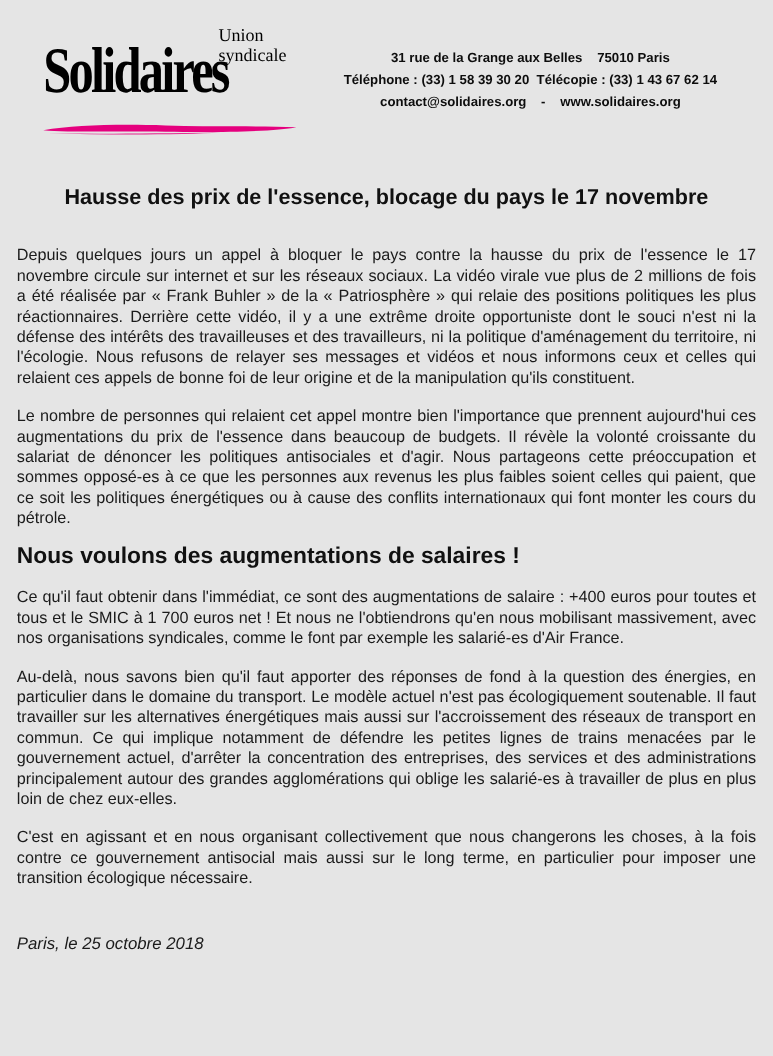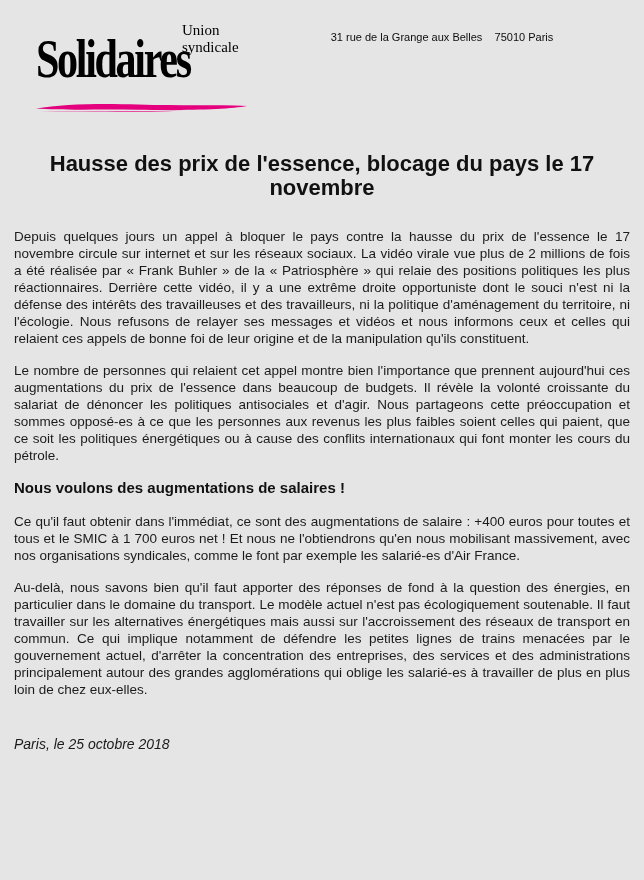--- a/index.html
+++ b/index.html
@@ -37,53 +37,53 @@
     font-family: "Liberation Serif", serif;
     font-size: 15px;
     line-height: 1.1;
     color: #000000;
     white-space: pre-line;
   }
 
   .logo-stroke { position: absolute; left: -2px; top: 80px; width: 216px; height: 14px; }
 
   .contact {
-    position: absolute; left: 442px; top: 28px;
+    position: absolute; left: 442px; top: 40px;
     transform: translateX(-50%);
     text-align: center;
-    font-weight: normal;
+    font-weight: bold;
     font-size: 11px;
     line-height: 18px;
     color: #0d0d0d;
   }
   .contact div { white-space: nowrap; }
 
   
   .title {
     margin: 34px 24px 0;
     text-align: center;
-    font-size: 22px;
+    font-size: 18px;
     line-height: 24px;
     font-weight: bold;
     color: #111111;
   }
   .title .tline { display: block; }
 
   
   .content {
     margin: 28px 14px 0;
     font-size: 13.5px;
     line-height: 17px;
     text-align: justify;
     color: #1b1b1b;
   }
   .content p { margin: 0 0 15px 0; }
 
   .subheading {
-    font-size: 15px;
+    font-size: 19px;
     line-height: 17px;
     font-weight: bold;
     text-align: left;
     margin: 2px 0 17px 0;
     color: #111111;
   }
 
   .date-line {
     margin-top: 38px;
     padding-right: 16px;
@@ -105,38 +105,41 @@
       <div class="logo-wordmark">Solidaires</div>
       <svg class="logo-stroke" viewBox="0 0 216 14" preserveAspectRatio="none" aria-hidden="true">
         <path d="M2,8.5 C28,4.5 62,3.2 104,4.6 C146,6 182,4.6 213,6.0
                  C196,9.2 158,10.6 104,9.8 C62,9.2 24,10.4 2,8.5 Z" fill="var(--accent, #e5007e)"></path>
         <path d="M6,11 C50,11.8 90,11.2 150,10.4 C120,12.2 60,12.6 6,11 Z" fill="var(--accent, #e5007e)" opacity="0.85"></path>
       </svg>
     </div>
 
     <div class="contact">
       <div>31 rue de la Grange aux Belles&nbsp;&nbsp;&nbsp;&nbsp;75010 Paris</div>
+      <div>Téléphone : (33) 1 58 39 30 20&nbsp;&nbsp;Télécopie : (33) 1 43 67 62 14</div>
+      <div>contact@solidaires.org&nbsp;&nbsp;&nbsp;&nbsp;-&nbsp;&nbsp;&nbsp;&nbsp;www.solidaires.org</div>
     </div>
 
   </div>
 
   <h1 class="title">
     <span class="tline">Hausse des prix de l'essence, blocage du pays le 17 novembre</span>
   </h1>
 
   <div class="content">
 
     <p>Depuis quelques jours un appel à bloquer le pays contre la hausse du prix de l'essence le 17 novembre circule  sur internet et sur les réseaux sociaux. La vidéo virale vue plus de 2 millions de fois a été réalisée par «&nbsp;Frank Buhler&nbsp;» de la «&nbsp;Patriosphère&nbsp;» qui relaie des positions politiques les plus réactionnaires. Derrière cette vidéo, il y a une extrême droite opportuniste dont le souci n'est ni la défense des intérêts des travailleuses et des travailleurs, ni la politique d'aménagement du territoire, ni l'écologie. Nous refusons de relayer ses messages et vidéos et nous informons ceux et celles qui relaient ces appels de bonne foi de leur origine et de la manipulation qu'ils constituent.</p>
 
     <p>Le nombre de personnes qui relaient cet appel montre bien l'importance que prennent aujourd'hui ces augmentations du prix de l'essence dans beaucoup de budgets. Il révèle la volonté croissante du salariat de dénoncer les politiques antisociales et d'agir. Nous partageons cette préoccupation et sommes opposé-es à ce que les personnes aux revenus les plus faibles soient celles qui paient, que ce soit les politiques énergétiques ou à cause des conflits internationaux qui font monter les cours du pétrole.</p>
 
     <h2 class="subheading">Nous voulons des augmentations de salaires&nbsp;!</h2>
 
     <p>Ce qu'il faut obtenir dans l'immédiat, ce sont des augmentations de salaire : +400 euros pour toutes et tous et le SMIC à 1&nbsp;700 euros net&nbsp;! Et nous ne l'obtiendrons qu'en nous mobilisant massivement, avec nos organisations syndicales, comme le font par exemple les salarié-es d'Air France.</p>
 
     <p>Au-delà, nous savons bien qu'il faut apporter des réponses de fond à la question des énergies, en particulier dans le domaine du transport. Le modèle actuel n'est pas écologiquement soutenable. Il faut travailler sur les alternatives énergétiques mais aussi sur l'accroissement des réseaux de transport en commun. Ce qui implique notamment de défendre les petites lignes de trains menacées par le gouvernement actuel, d'arrêter la concentration des entreprises, des services et des administrations principalement autour des grandes agglomérations qui oblige les salarié-es à travailler de plus en plus loin de chez eux-elles.</p>
 
+    <p>C'est en agissant et en nous organisant collectivement que nous changerons les choses, à la fois contre ce gouvernement antisocial mais aussi sur le long terme, en particulier pour imposer une transition écologique nécessaire.</p>
 
     <div class="date-line">Paris, le 25 octobre 2018</div>
 
   </div>
 
 </div>
 
 </body></html>

